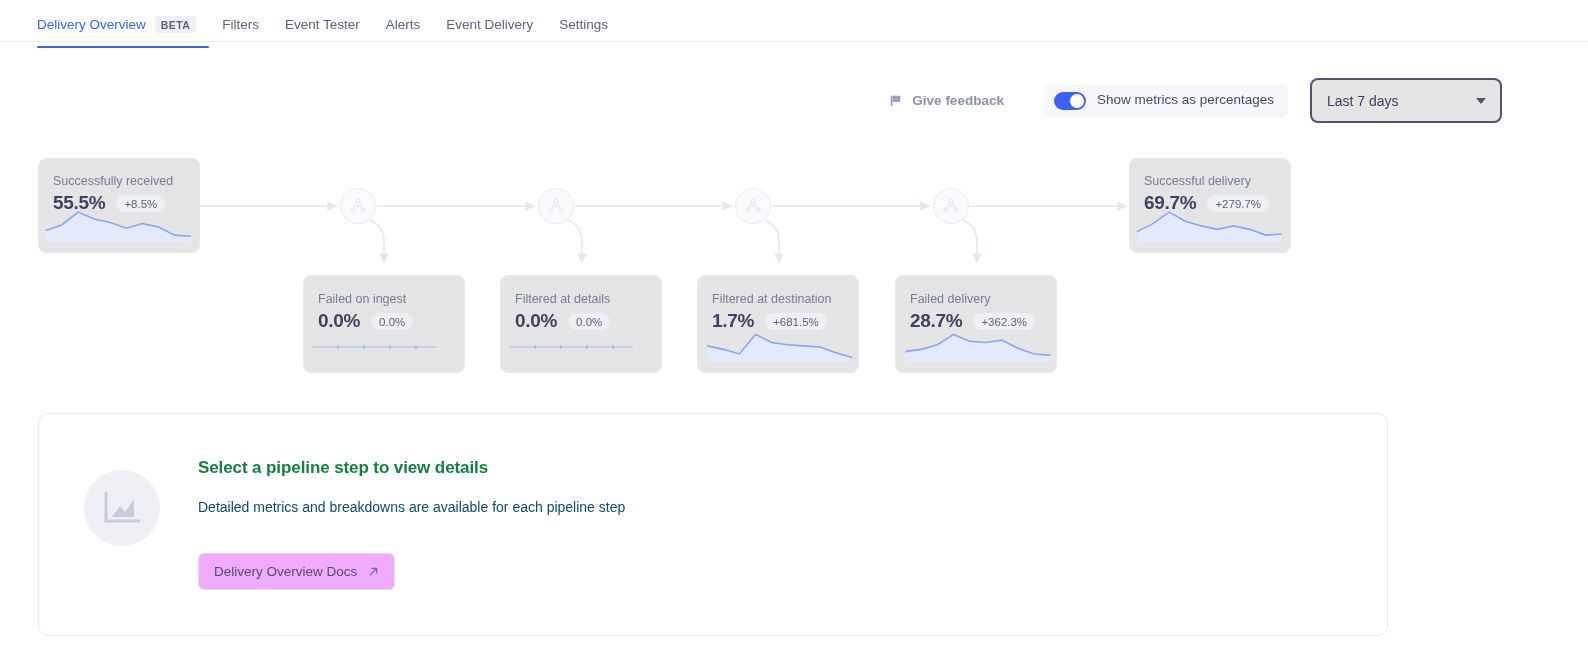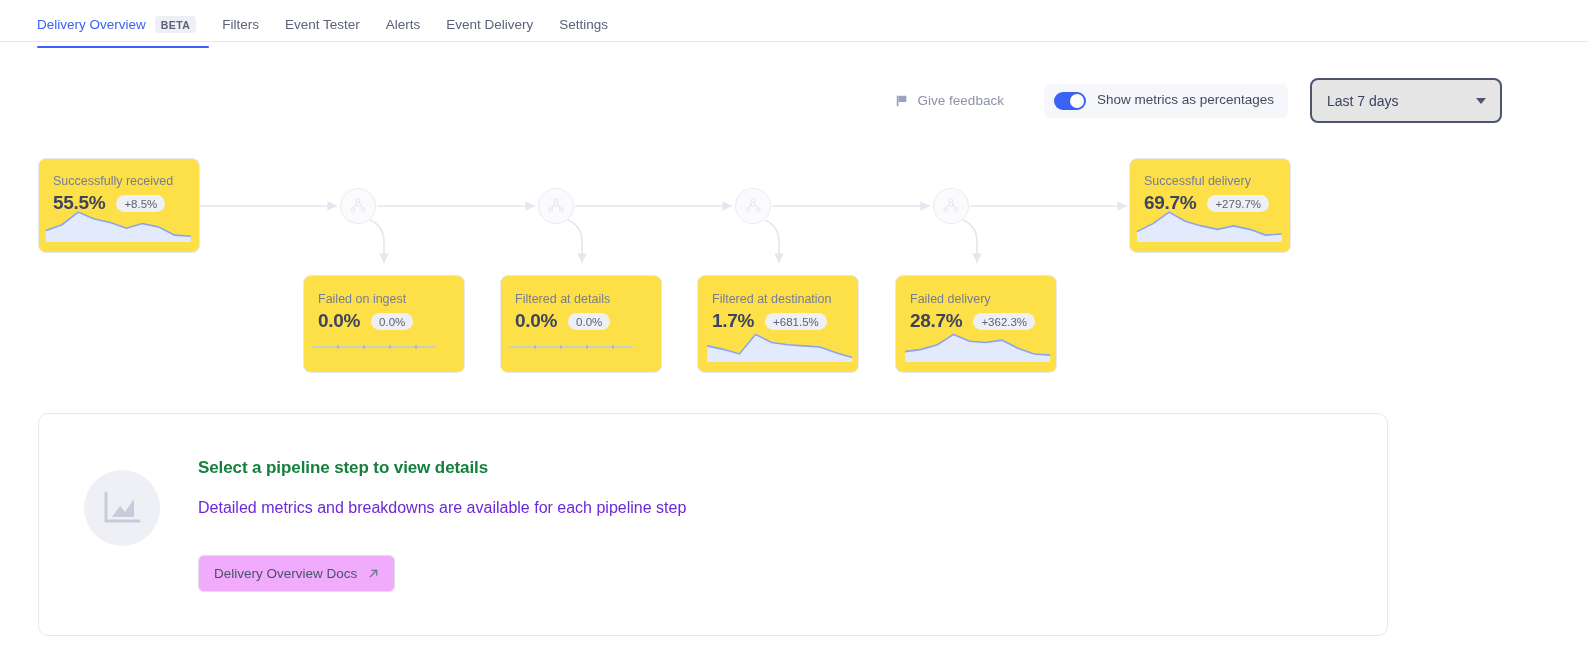--- a/index.html
+++ b/index.html
@@ -40,20 +40,21 @@
 
   
   .toolbar {
     position: absolute; right: 86px; top: 78px;
     display: flex; align-items: center; gap: 0;
   }
   .feedback {
     display: flex; align-items: center; gap: 9px;
     font-size: 13.5px; color: #8c92a8; cursor: pointer;
     margin-right: 40px;
+    font-weight: bold;
   }
   .toggle-wrap {
     display: flex; gap: 11px;
     background: #f6f7fa; border-radius: 6px;
     padding: 8px 14px 8px 10px;
     margin-right: 22px;
   }
   .toggle {
     width: 32px; height: 18px; border-radius: 10px;
     background: #3b62f6; position: relative; cursor: pointer; flex: none;
@@ -76,21 +77,21 @@
     width: 0; height: 0;
     border-left: 5px solid transparent; border-right: 5px solid transparent;
     border-top: 6px solid #4d5470;
   }
 
   
   .pipeline { position: absolute; left: 0; top: 140px; width: 1588px; height: 250px; }
   .pipesvg { position: absolute; left: 0; top: 0; }
 
   .card {
-    position: absolute; background: #fde047;
+    position: absolute; background: #e5e5e5;
     border: 1px solid #e7e9ef; border-radius: 8px;
     cursor: pointer; overflow: hidden;
   }
   .card-title { font-size: 12.5px; color: #6f7governance; }
   .card-title { font-size: 12.5px; color: #767d96; }
   .card-row { display: flex; align-items: center; gap: 11px; margin-top: 4px; }
   .card-val { font-size: 19px; font-weight: 700; color: #3d4360; letter-spacing: -.3px; }
   .card-delta {
     font-size: 11.5px; color: #5b6178;
     background: #eef0f5; border-radius: 10px;
@@ -115,21 +116,21 @@
     position: absolute; left: 45px; top: 44px; right: 40px;
     display: flex; gap: 38px; align-items: flex-start;
   }
   .empty-icon {
     width: 76px; height: 76px; border-radius: 50%;
     background: #eef0f5; flex: none;
     display: flex; align-items: center; justify-content: center;
     margin-top: 12px;
   }
   .empty-h { font-size: 17px; font-weight: 700; color: #15803d; letter-spacing: -.1px; }
-  .empty-p { font-size: 16px; color: #6d28d9; margin-top: 21px; }
+  .empty-p { font-size: 14px; color: #0c4a6e; margin-top: 21px; }
   .docs-btn {
     margin-top: 38px;
     display: inline-flex; align-items: center; gap: 11px;
     border: 1px solid #dcdfe9; border-radius: 6px;
     padding: 10px 15px;
     font-size: 13.5px; color: #4b5068; background: #f0abfc; cursor: pointer;
   }
 </style>
 </head>
 <body>

